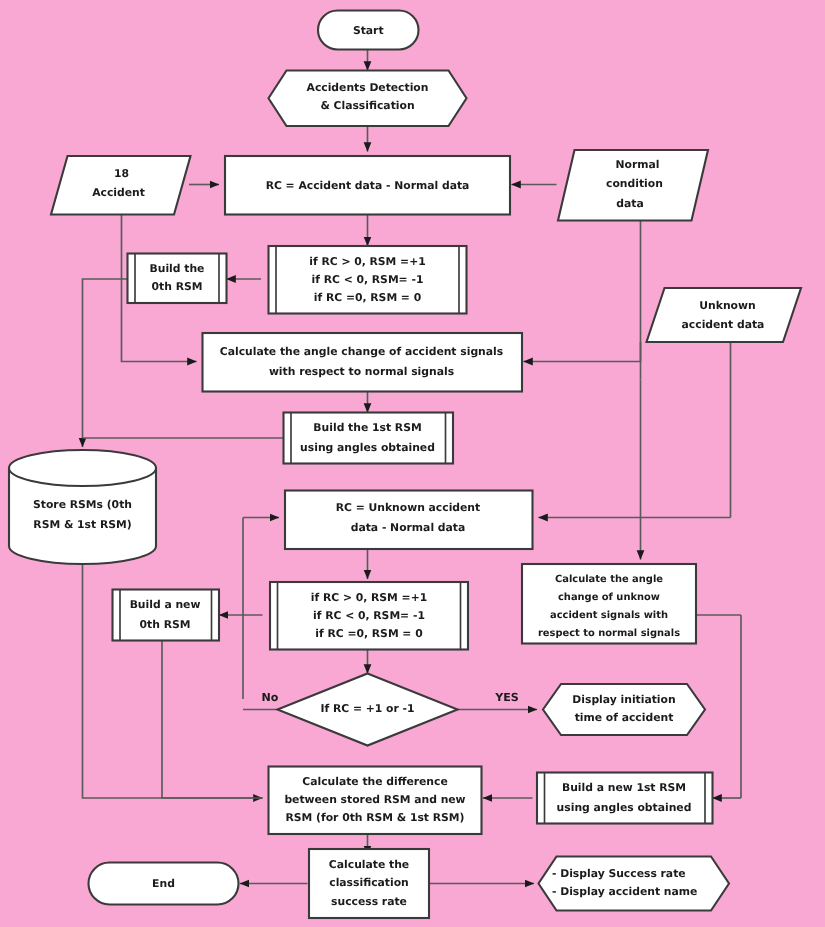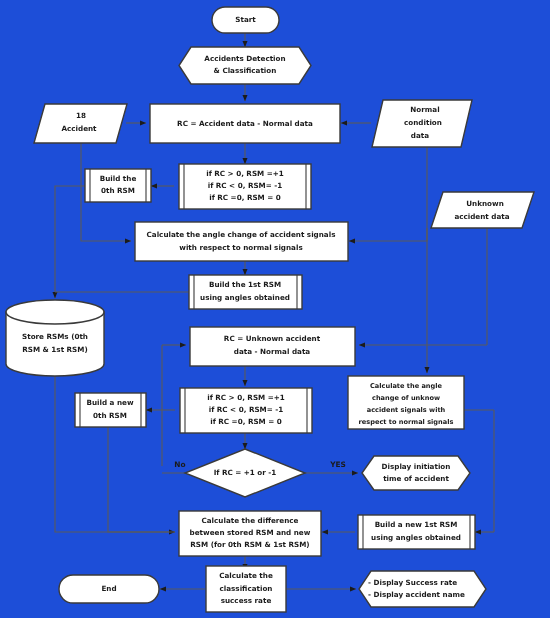--- a/index.html
+++ b/index.html
@@ -4,21 +4,21 @@
 <style>
   html, body {
     margin: 0;
     padding: 0;
     background: #ffffff;
   }
   #canvas {
     position: relative;
     width: 550px;
     height: 618px;
-    background: #1d4ed8;
+    background: #f9a8d4;
     font-family: "DejaVu Sans", "Liberation Sans", sans-serif;
     overflow: hidden;
   }
   svg#flow {
     position: absolute;
     left: 0;
     top: 0;
     width: 550px;
     height: 618px;
   }

